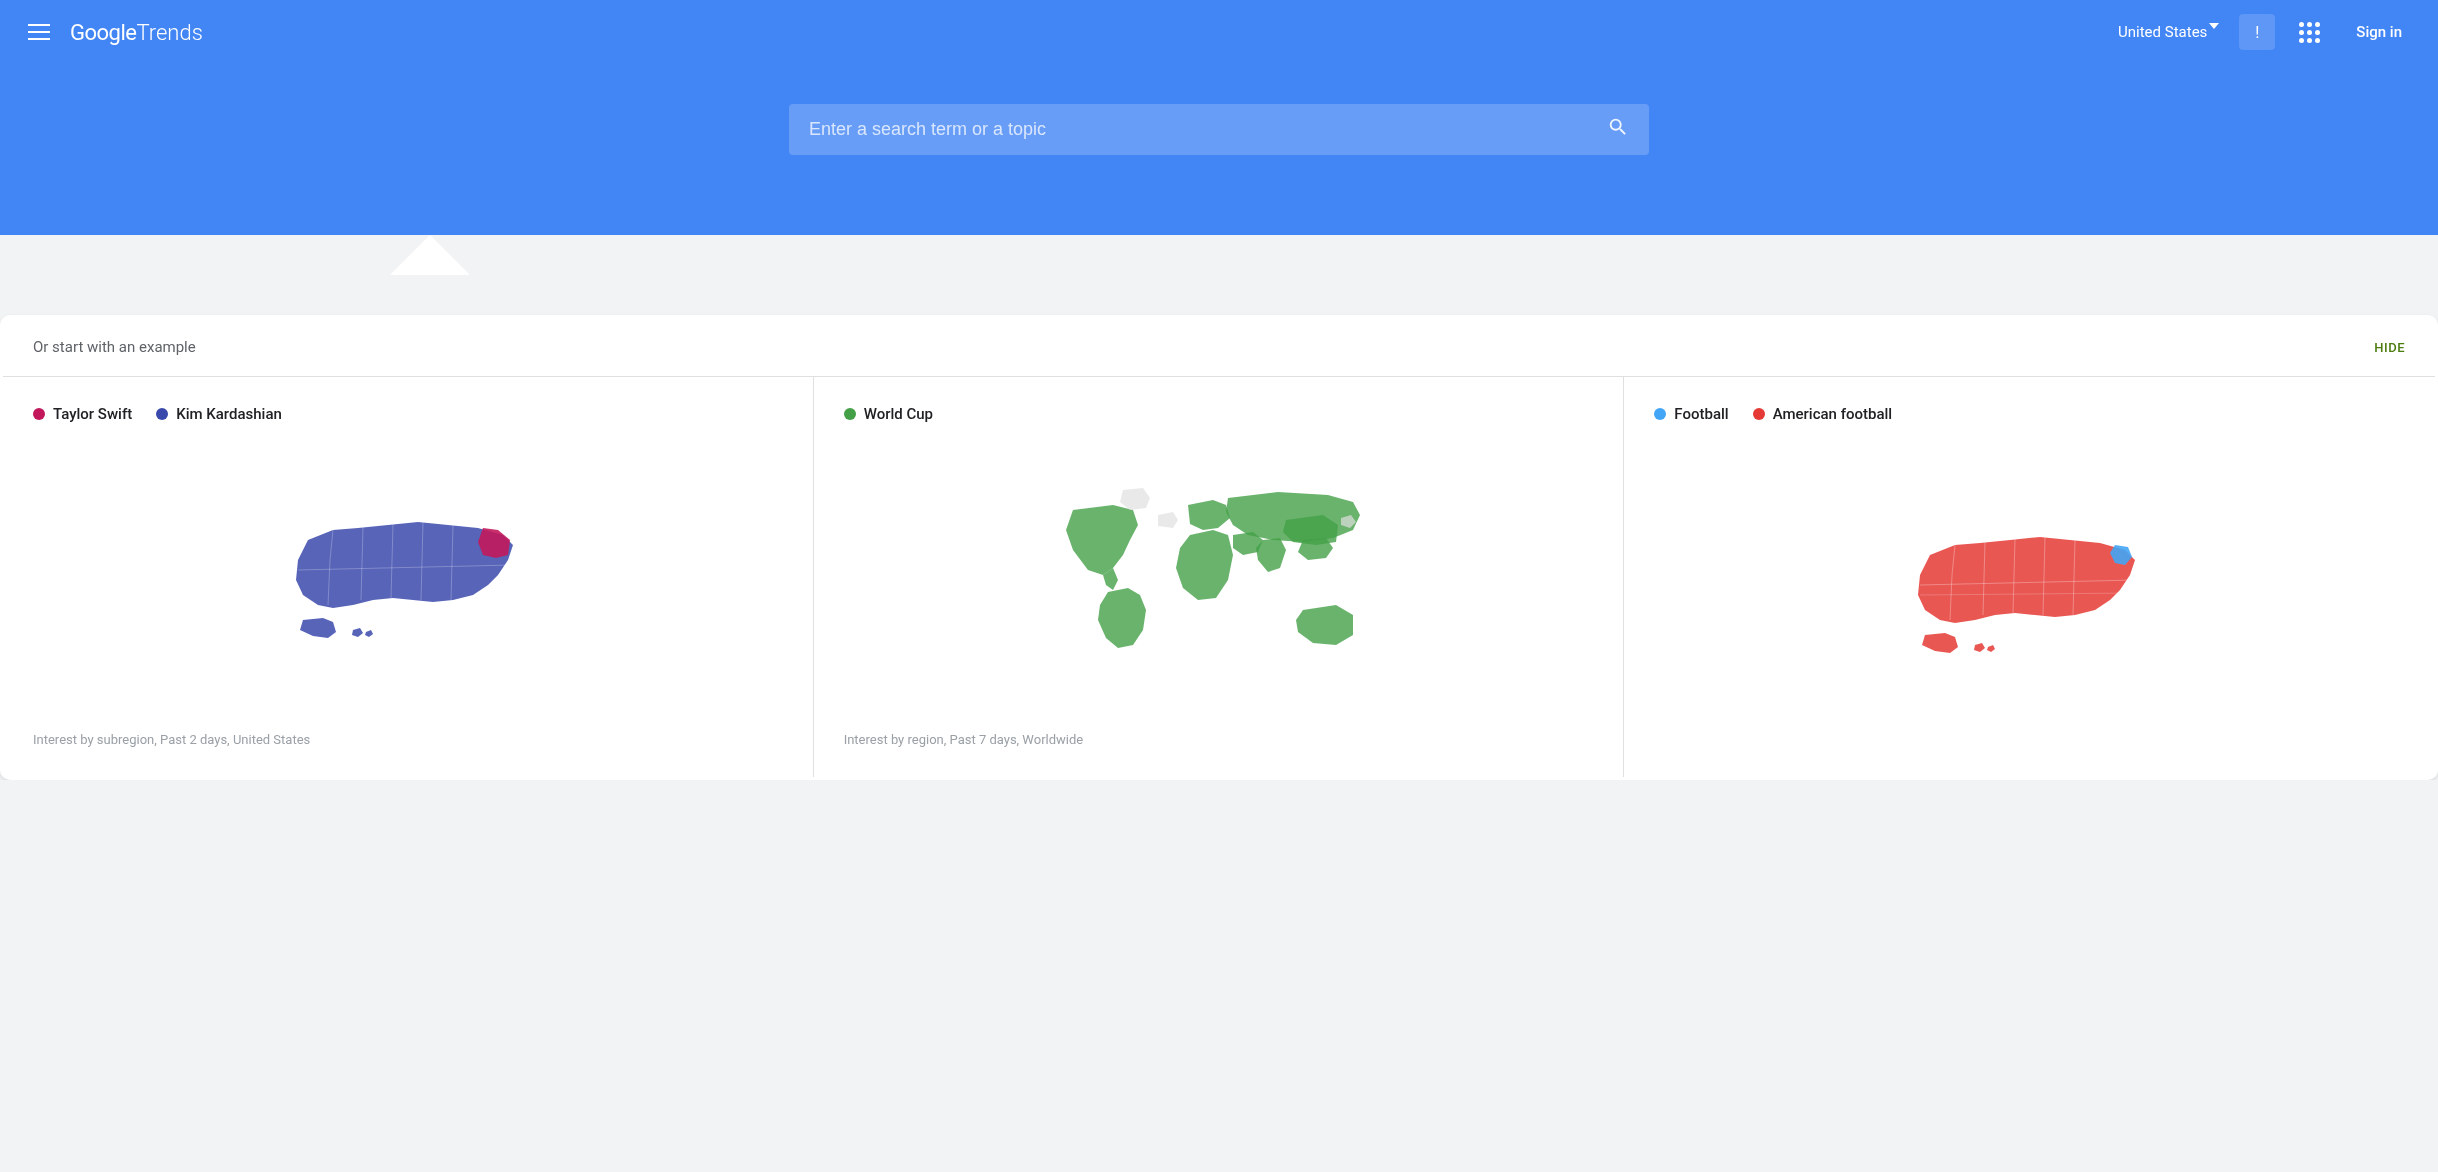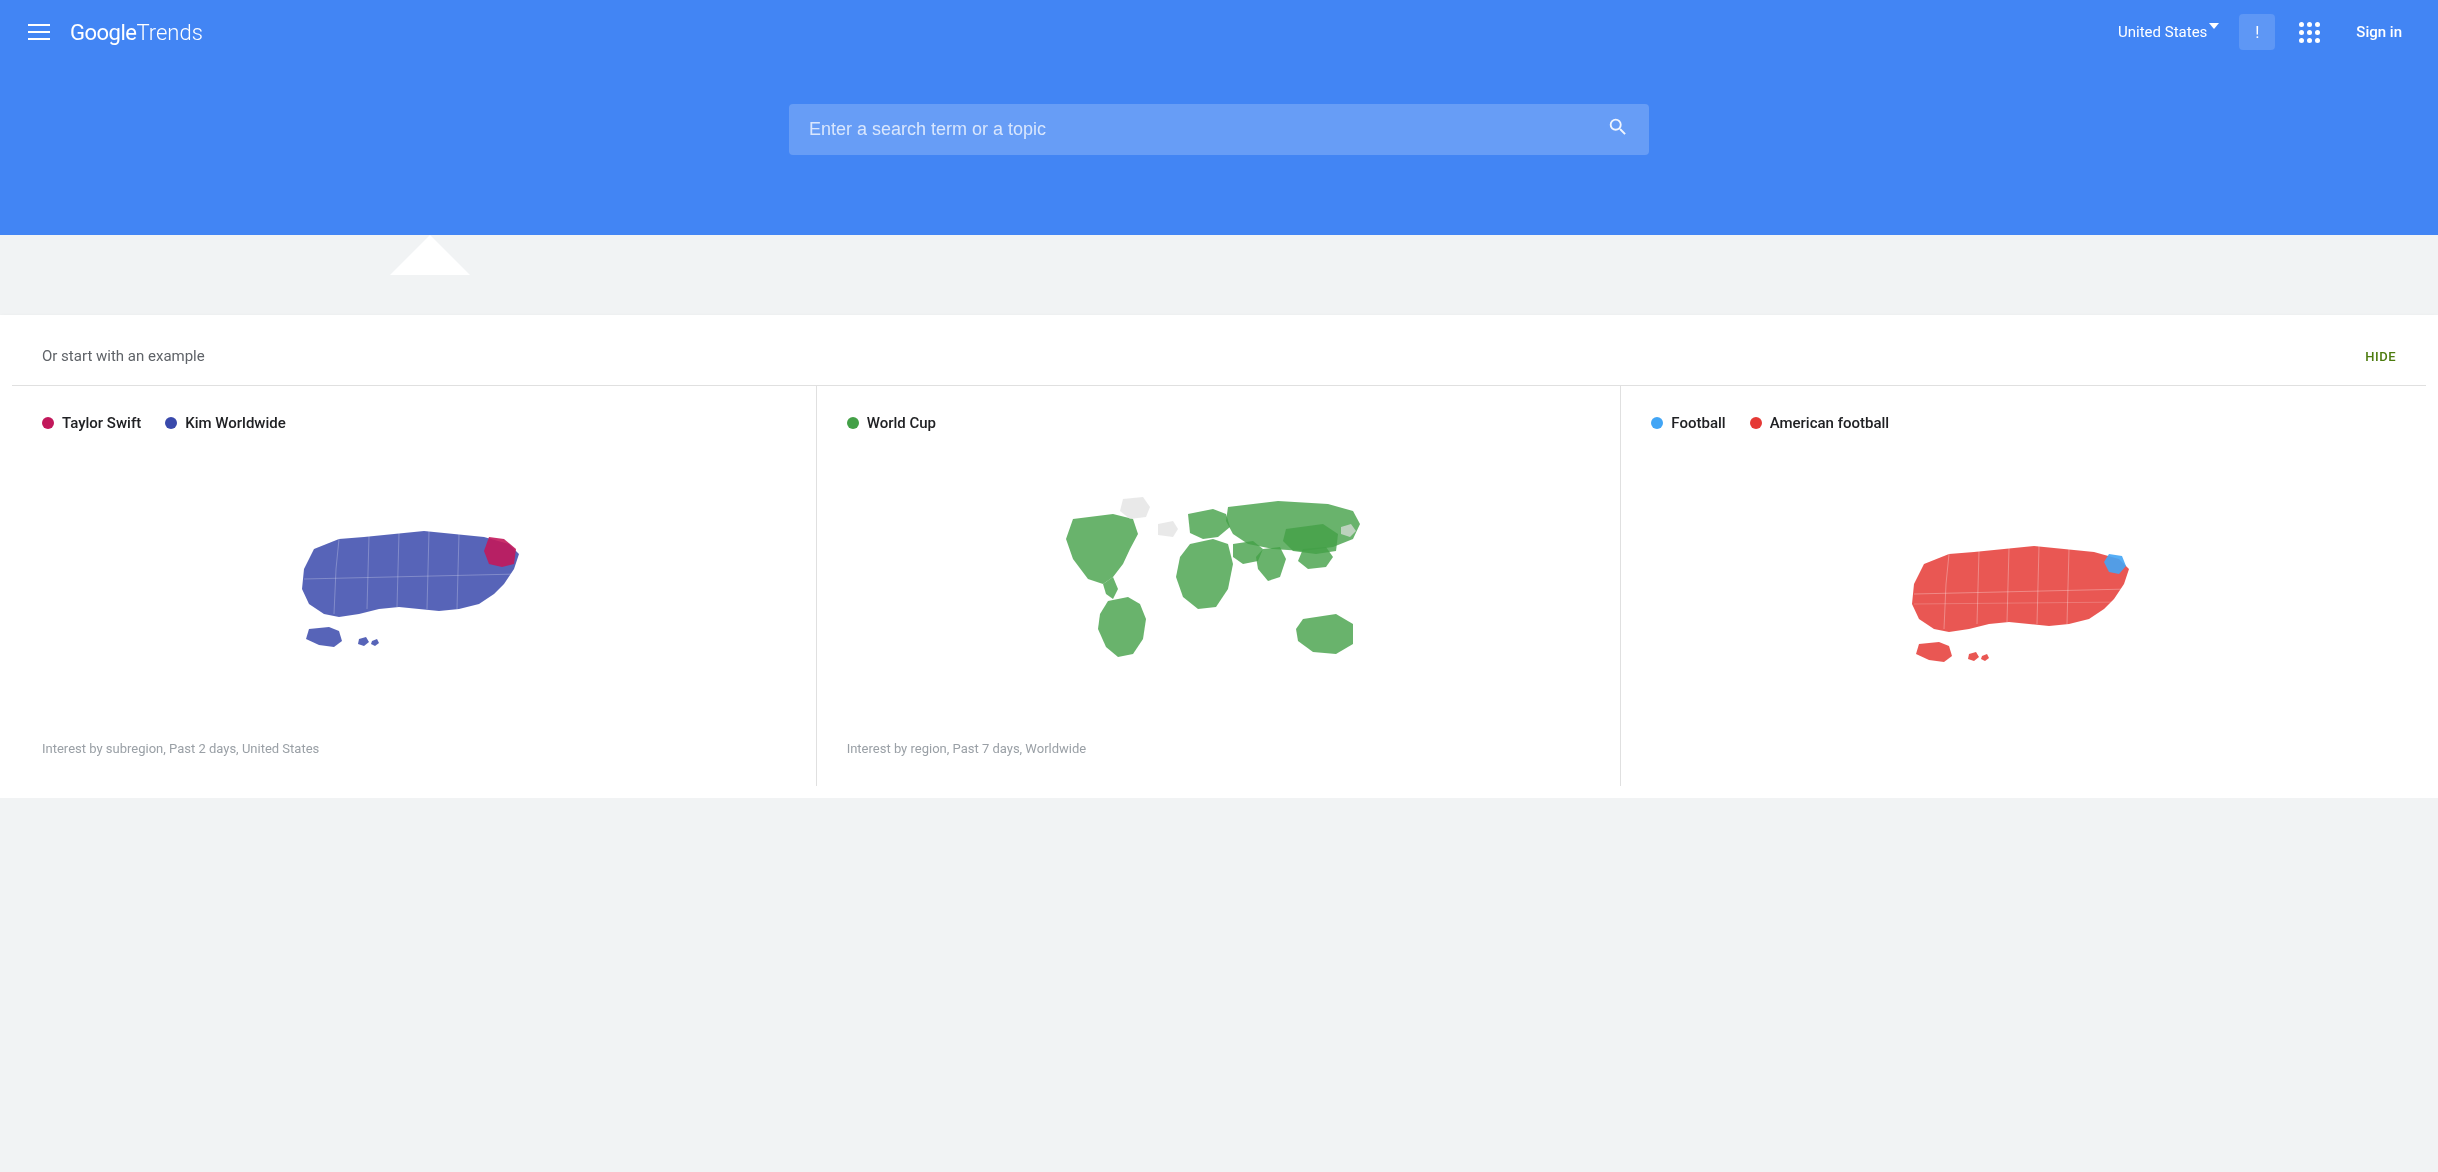--- a/index.html
+++ b/index.html
@@ -149,24 +149,25 @@
       border-bottom: 40px solid white;
       position: absolute;
       top: 0;
       left: 390px;
     }
 
     
     .examples-container {
       background: white;
       margin: 0;
-      padding: 12px;
+      padding: 3px;
       box-shadow: 0 2px 4px rgba(0,0,0,0.1);
       position: relative;
       margin-top: 40px;
+      border-radius: 10px;
     }
     .examples-header {
       display: flex;
       align-items: center;
       justify-content: space-between;
       padding: 20px 30px;
       border-bottom: 1px solid #e0e0e0;
     }
     .examples-title {
       font-size: 15px;
@@ -309,21 +310,21 @@
     <div class="cards-grid">
 
       <div class="card">
         <div class="card-legend">
           <div class="legend-item">
             <div class="legend-dot" style="background:#c2185b;"></div>
             <span>Taylor Swift</span>
           </div>
           <div class="legend-item">
             <div class="legend-dot" style="background:#3949ab;"></div>
-            <span>Kim Worldwide</span>
+            <span>Kim Kardashian</span>
           </div>
         </div>
         <div class="map-area">
 
           <svg class="map-usa" viewBox="0 0 260 160">
 
             <g>
 
               <path d="M30,40 L55,30 L80,28 L110,25 L140,22 L170,25 L200,28 L225,35 L235,45 L230,60 L220,75 L210,85 L195,95 L175,100 L155,102 L135,100 L115,98 L95,100 L75,105 L55,108 L40,105 L25,95 L18,80 L20,60 Z" fill="#3949ab" opacity="0.85"></path>
 

